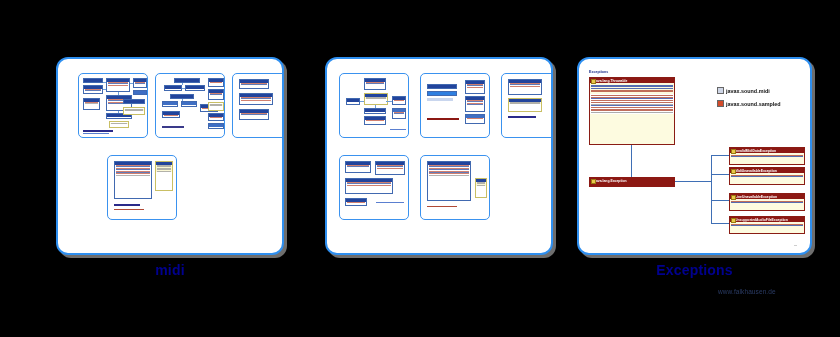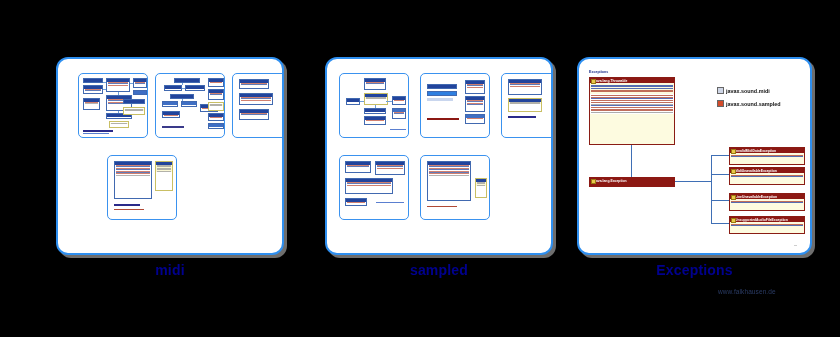--- a/index.html
+++ b/index.html
@@ -404,21 +404,20 @@
           <div class="bd">
             <div class="ln g"></div>
             <div class="ln g"></div>
           <div class="ln g"></div>
           </div>
         </div>
       <div class="cls" style="left:6px;top:50px;width:30px;height:1.4px;border:none;background:#b04a36;"></div>
 
     </div>
   </div>
-  <div class="panel-caption" style="left:325px;top:262px;width:228px;">sampled</div>
 
   <div class="panel" style="left:577px;top:57px;width:235px;height:198px;">
 
     <div class="exc-title" style="left:10px;top:11px;">Exceptions</div>
 
     <div class="ebox" style="left:10px;top:18px;width:86px;height:68px;">
       <div class="eh"><span class="ico"></span>java.lang.Throwable</div>
       <div class="eb">
         <div class="ln"></div>
           <div class="ln"></div>

